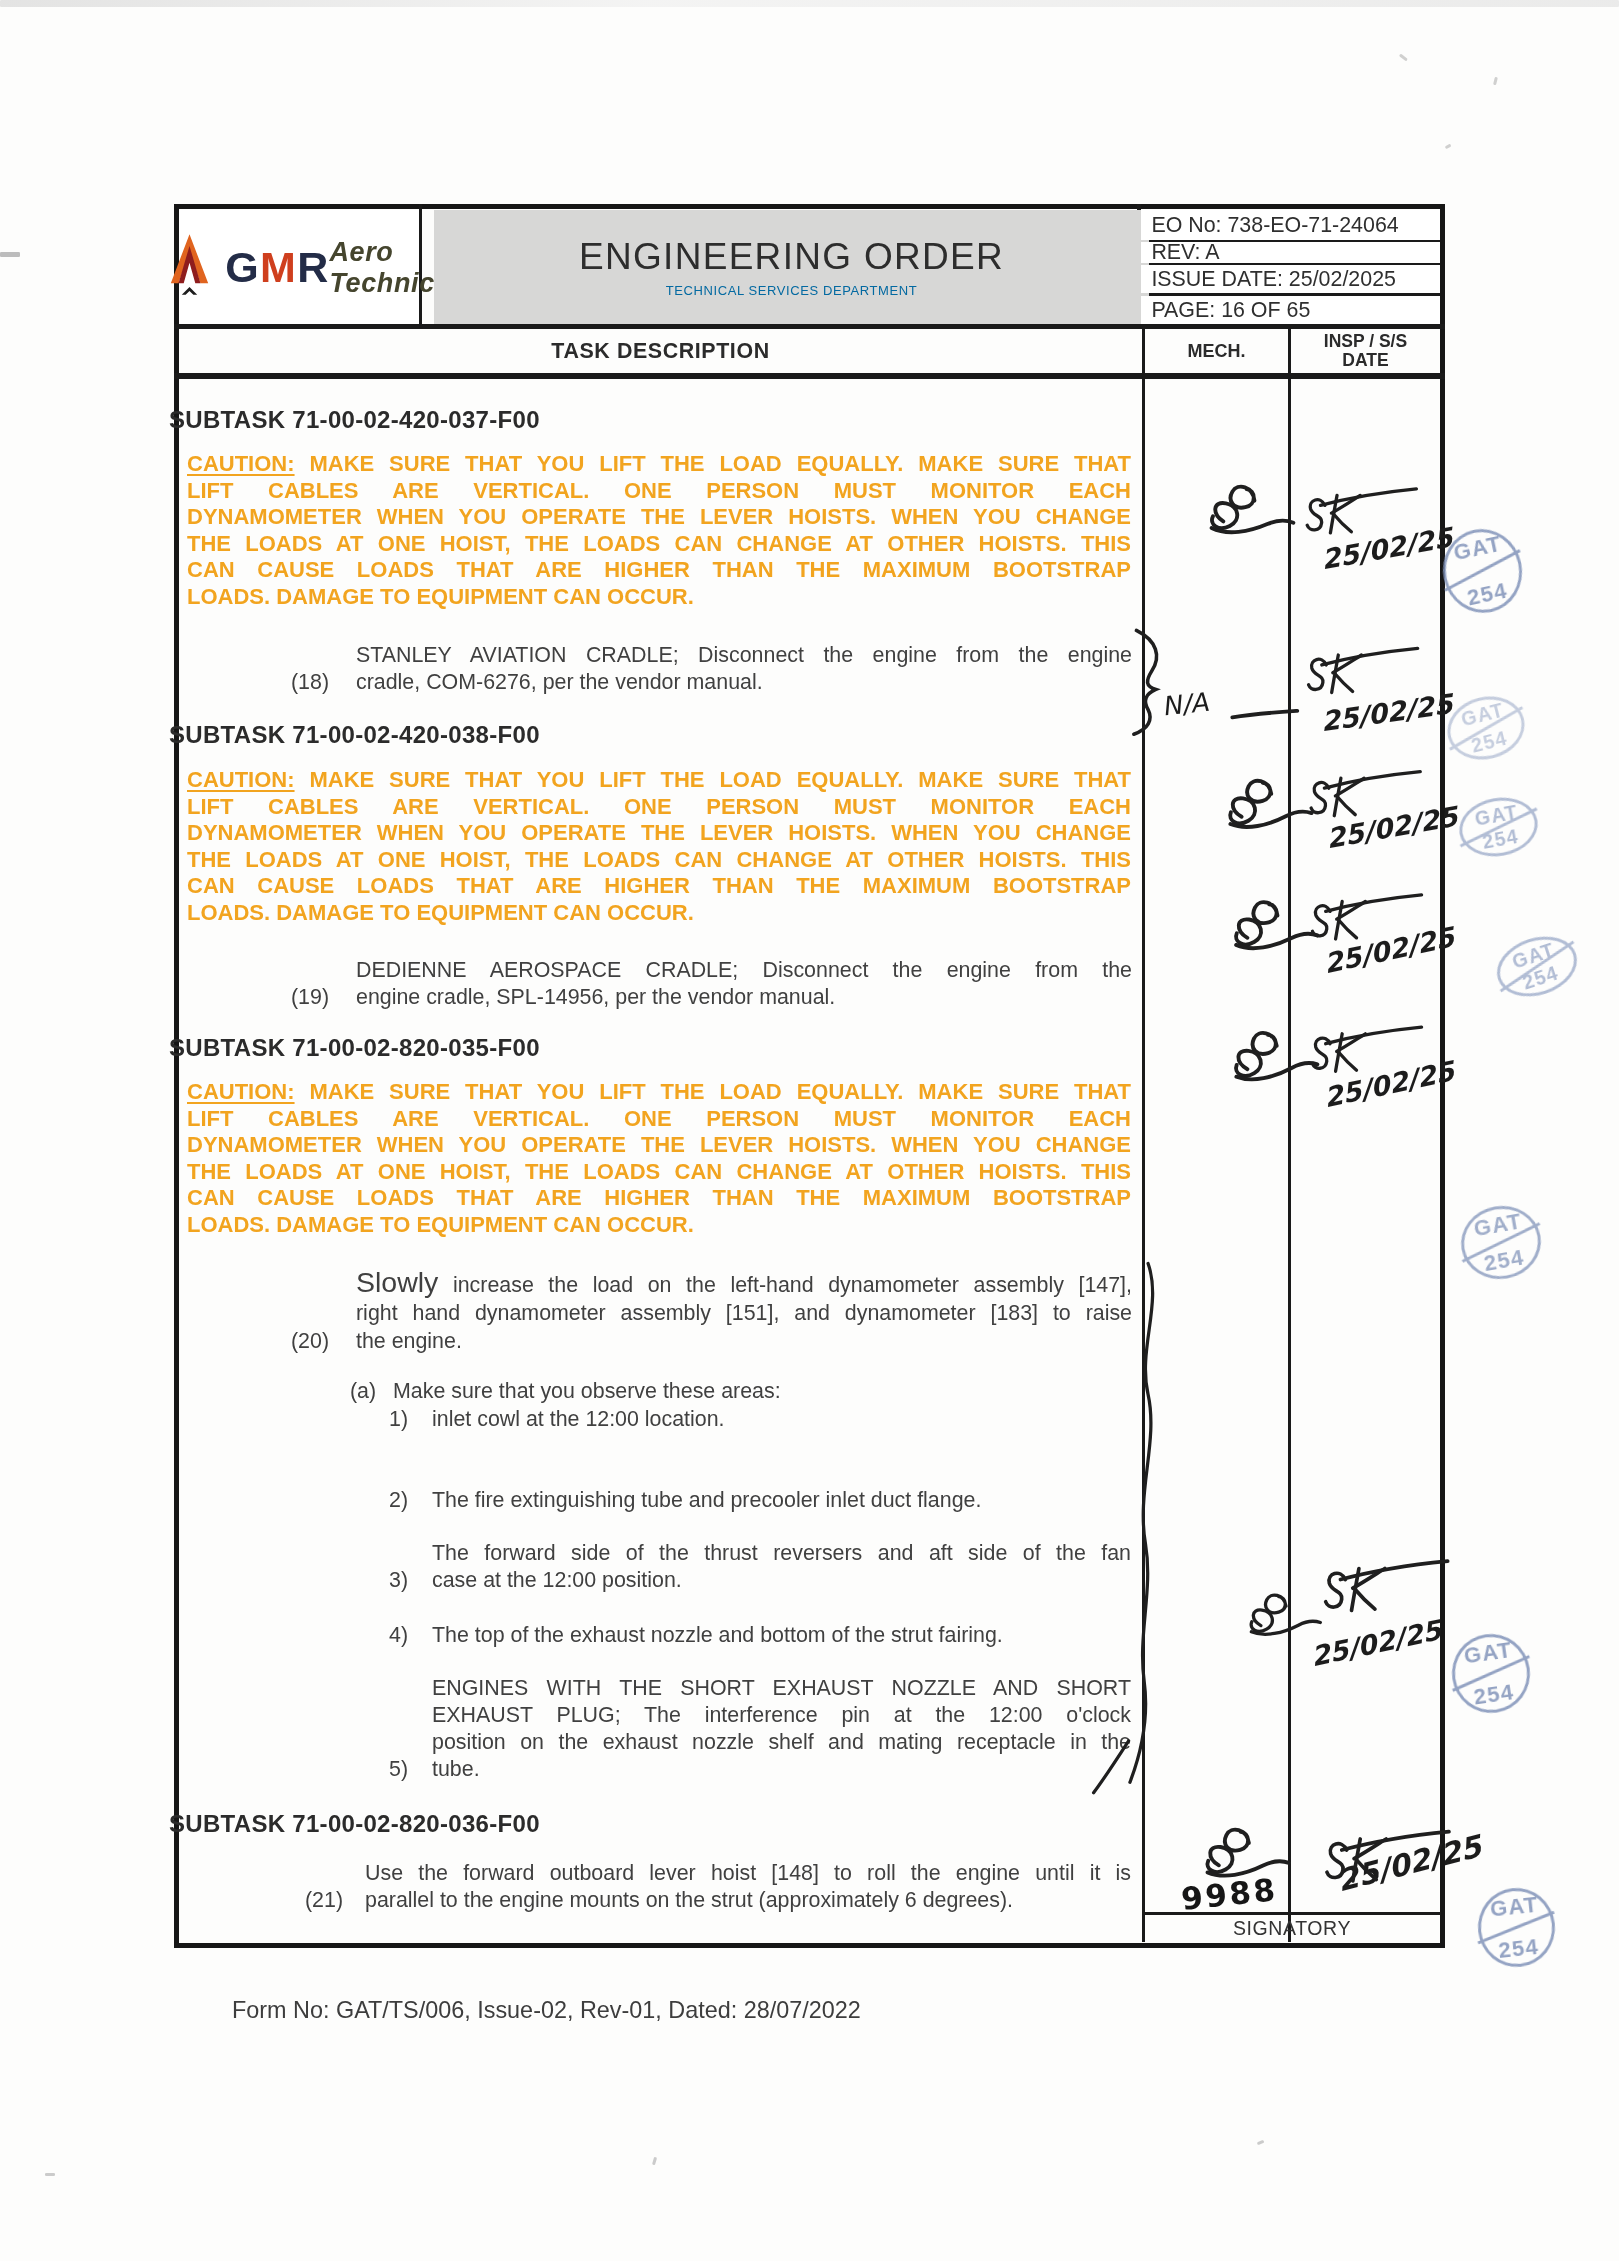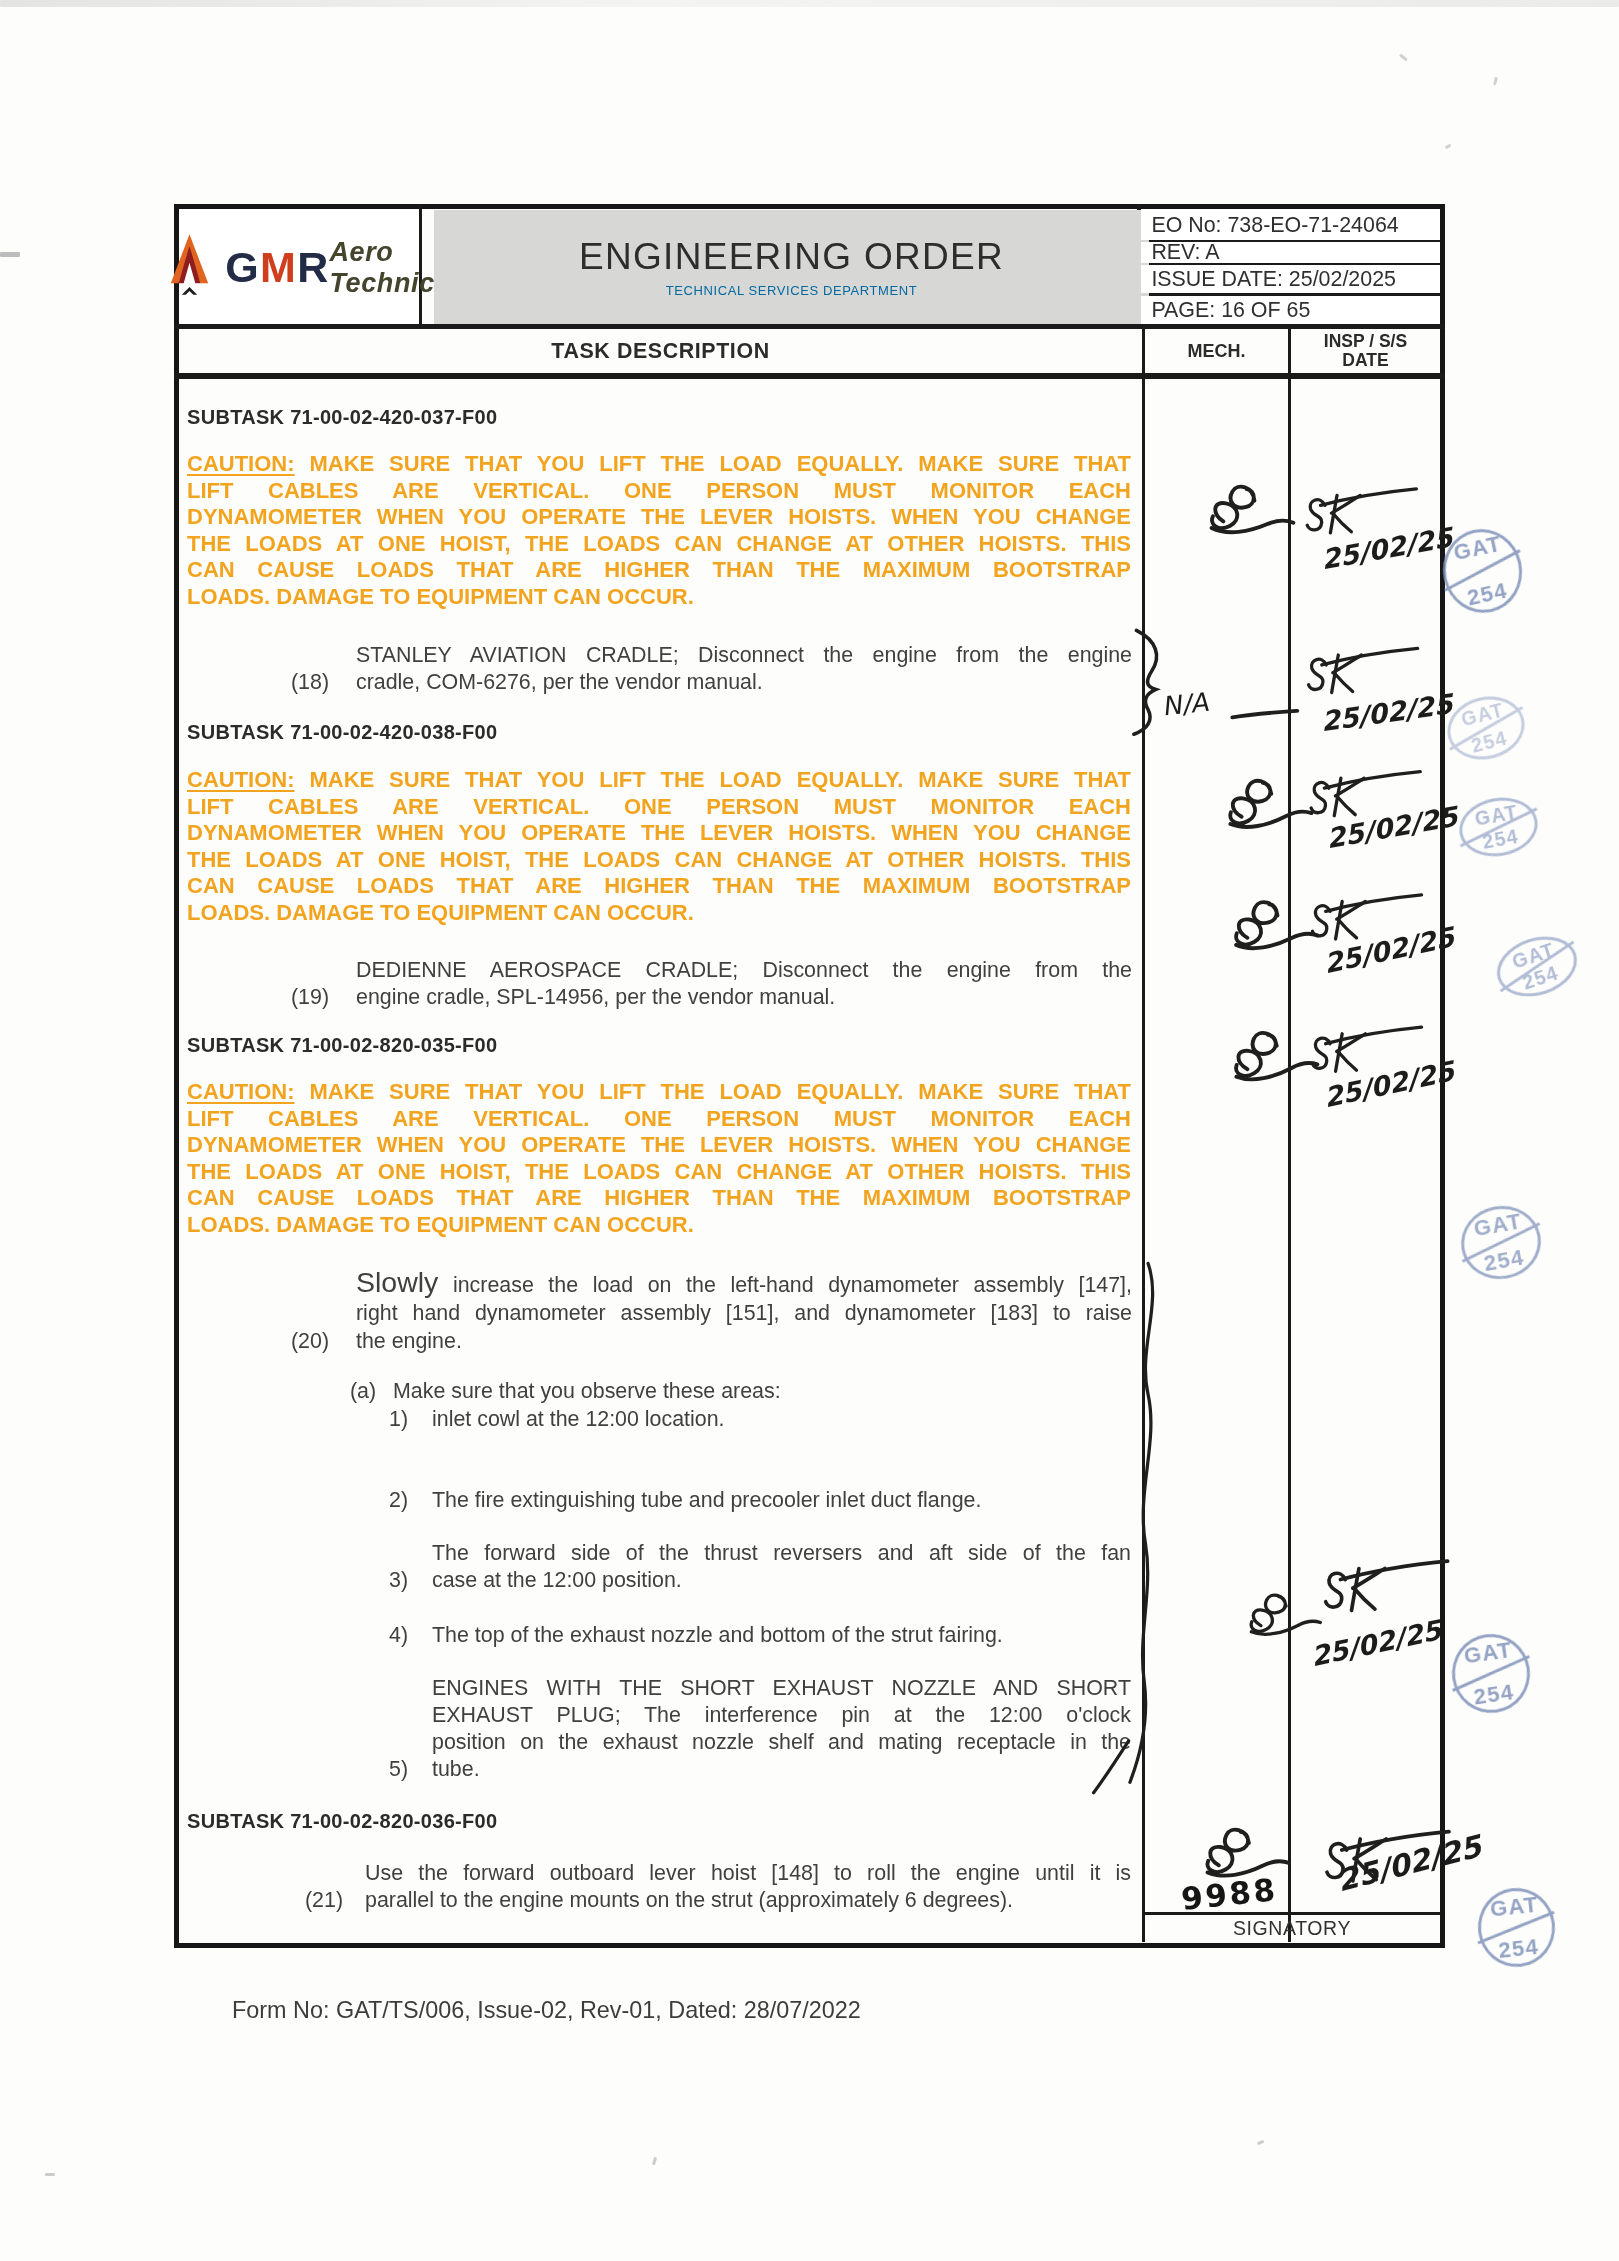--- a/index.html
+++ b/index.html
@@ -62,21 +62,21 @@
   #eo-page{top:296px;height:28px;}
 
   
   .colhead{position:absolute;top:329px;height:44px;display:flex;flex-direction:column;align-items:center;justify-content:center;
     font-weight:bold;color:#2b2b2b;}
   #col-task{left:179px;width:963px;font-size:21.4px;letter-spacing:0.6px;}
   #col-mech{left:1145px;width:143px;font-size:18px;}
   #col-insp{left:1291px;width:149px;font-size:17.5px;line-height:19.5px;}
 
   
-  .subtask{position:absolute;left:187px;font-size:20px;font-weight:bold;color:#2b2b2b;letter-spacing:0.3px;white-space:nowrap;}
+  .subtask{position:absolute;left:169px;font-size:24px;font-weight:bold;color:#2b2b2b;letter-spacing:0.3px;white-space:nowrap;}
   .caution{position:absolute;left:187px;width:944px;font-size:22px;font-weight:bold;color:#f2a41f;line-height:26.6px;}
   .caution u{text-decoration-thickness:1.9px;text-underline-offset:3.2px;}
   .tline{min-height:1em;}
   .jl{text-align:justify;text-align-last:justify;}
   .item{position:absolute;display:flex;font-size:21.4px;line-height:27px;color:#404040;align-items:flex-end;}
   .item .num{flex:none;}
   .item .lines{flex:1;}
   #item-20 .bigword{font-size:28.5px;line-height:27px;}
   #item-a{white-space:nowrap;}
   .caution .tline{line-height:26.6px;}

